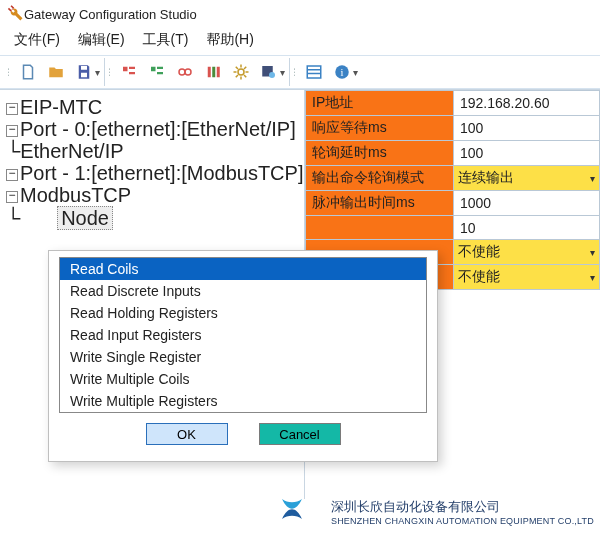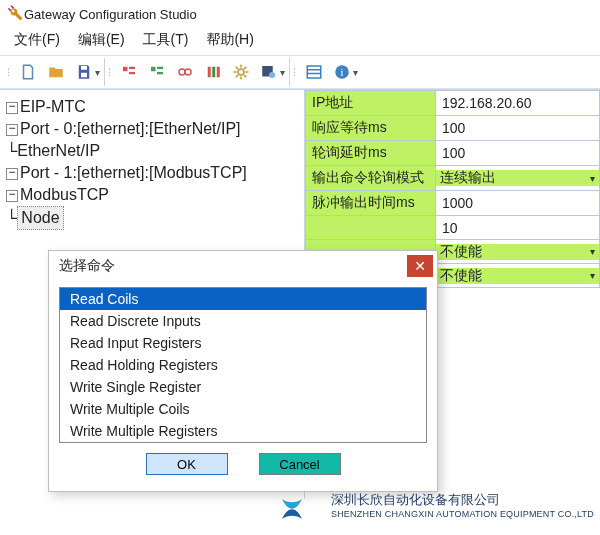--- a/index.html
+++ b/index.html
@@ -43,46 +43,46 @@
   .dots-vert { display:inline-block; width:6px; text-align:center; color:#9aa; letter-spacing:0; line-height:5px; font-size:9px;}
   
   .main { display:flex; }
   .tree-panel {
     width: 305px;
     border-right:1px solid #c9d6e2;
     border-top:1px solid #c9d6e2;
     padding: 6px 6px;
     height: 410px;
   }
-  .tree { font-size:16px; line-height:22px; white-space:nowrap; }
+  .tree { font-size:20px; line-height:22px; white-space:nowrap; }
   .tree .minus { display:inline-block; width:12px; height:12px; border:1px solid #888; text-align:center; line-height:9px; font-size:12px; margin-right:2px; vertical-align:middle; background:#fff;}
   .tree .minus::before{content:"−"; position:relative; top:-1px;}
   .tree ul { list-style:none; margin:0; padding-left:0; }
   .tree li { padding:0; }
   .t1{padding-left:2px;}
   .t2{padding-left:20px;}
   .t3{padding-left:44px;}
   .t4{padding-left:62px;}
-  .node-sel { background:#eee; border:1px dotted #888; padding:0 3px; display:inline-block; }
+  .node-sel { background:#eee; border:1px dotted #888; padding:0 3px; display:inline-block;margin-left:37px; }
   
   .props {
     flex:1;
     border-top:1px solid #c9d6e2;
   }
   .props table { border-collapse: collapse; width:100%; }
   .props td {
     border:1px solid #b9c8d6;
     padding:3px 6px;
     font-size:14px;
     height:24px;
   }
-  .props td.label { width:130px; background:#bef264; }
+  .props td.label { width:148px; background:#f97316; }
   .props td.val { background:#fff; }
   .props select.cell, .props .combo {
-    width:100%; border:none; background:#bef264; font-size:14px; height:16px;
+    width:100%; border:none; background:#fde047; font-size:14px; height:24px;
   }
   .combo { display:flex; justify-content:space-between; align-items:center; padding:0 4px; }
   .combo .cv { flex:1; }
   .combo .carrow { font-size:10px; color:#333; }
   
   .dialog {
     position:absolute;
     left:48px; top:250px;
     width:390px;
     background:#fff;
@@ -105,21 +105,21 @@
   .dlg-list .item.sel { background:#0a63c2; color:#fff; }
   .dlg-buttons { display:flex; gap:31px; justify-content:center; padding:4px 0 10px 0; }
   .dlg-buttons button {
     width:82px; height:22px; font-size:13px;
     background:#14b8a6; border:1px solid #7a7a7a; cursor:pointer;
   }
   .dlg-buttons button.primary { background:#cfe5fb; border:1px solid #2a6fba; }
   
   .watermark {
     position:absolute; right:6px; bottom:6px;
-    display:flex; align-items:flex-start; gap:22px;
+    display:flex; align-items:flex-end; gap:22px;
     color:#25406b; font-size:13px;
   }
   .watermark .wm-logo svg{ width:34px; height:34px; }
   .wm-text { display:flex; flex-direction:column; line-height:15px;}
   .wm-text .en { font-size:9px; letter-spacing:0.2px; color:#25406b;}
 </style>
 </head>
 <body>
 
 <div class="titlebar">
@@ -288,32 +288,26 @@
                 <span class="carrow">▾</span>
               </div>
             </td>
           </tr>
     </tbody>
       </table>
   </div>
 </div>
 
 <div class="dialog">
-  <div class="dlg-title">
-    <span>选择命令</span>
-    <div class="dlg-close">
-      <span>✕</span>
-    </div>
-  </div>
   <div class="dlg-body">
     <div class="dlg-list" id="dlg-list">
         <div class="item sel">Read Coils</div>
         <div class="item">Read Discrete Inputs</div>
+        <div class="item">Read Holding Registers</div>
         <div class="item">Read Input Registers</div>
-        <div class="item">Read Holding Registers</div>
         <div class="item">Write Single Register</div>
         <div class="item">Write Multiple Coils</div>
         <div class="item">Write Multiple Registers</div>
       </div>
     <div class="dlg-buttons">
       <button class="primary">OK</button>
       <button>Cancel</button>
     </div>
   </div>
 </div>

